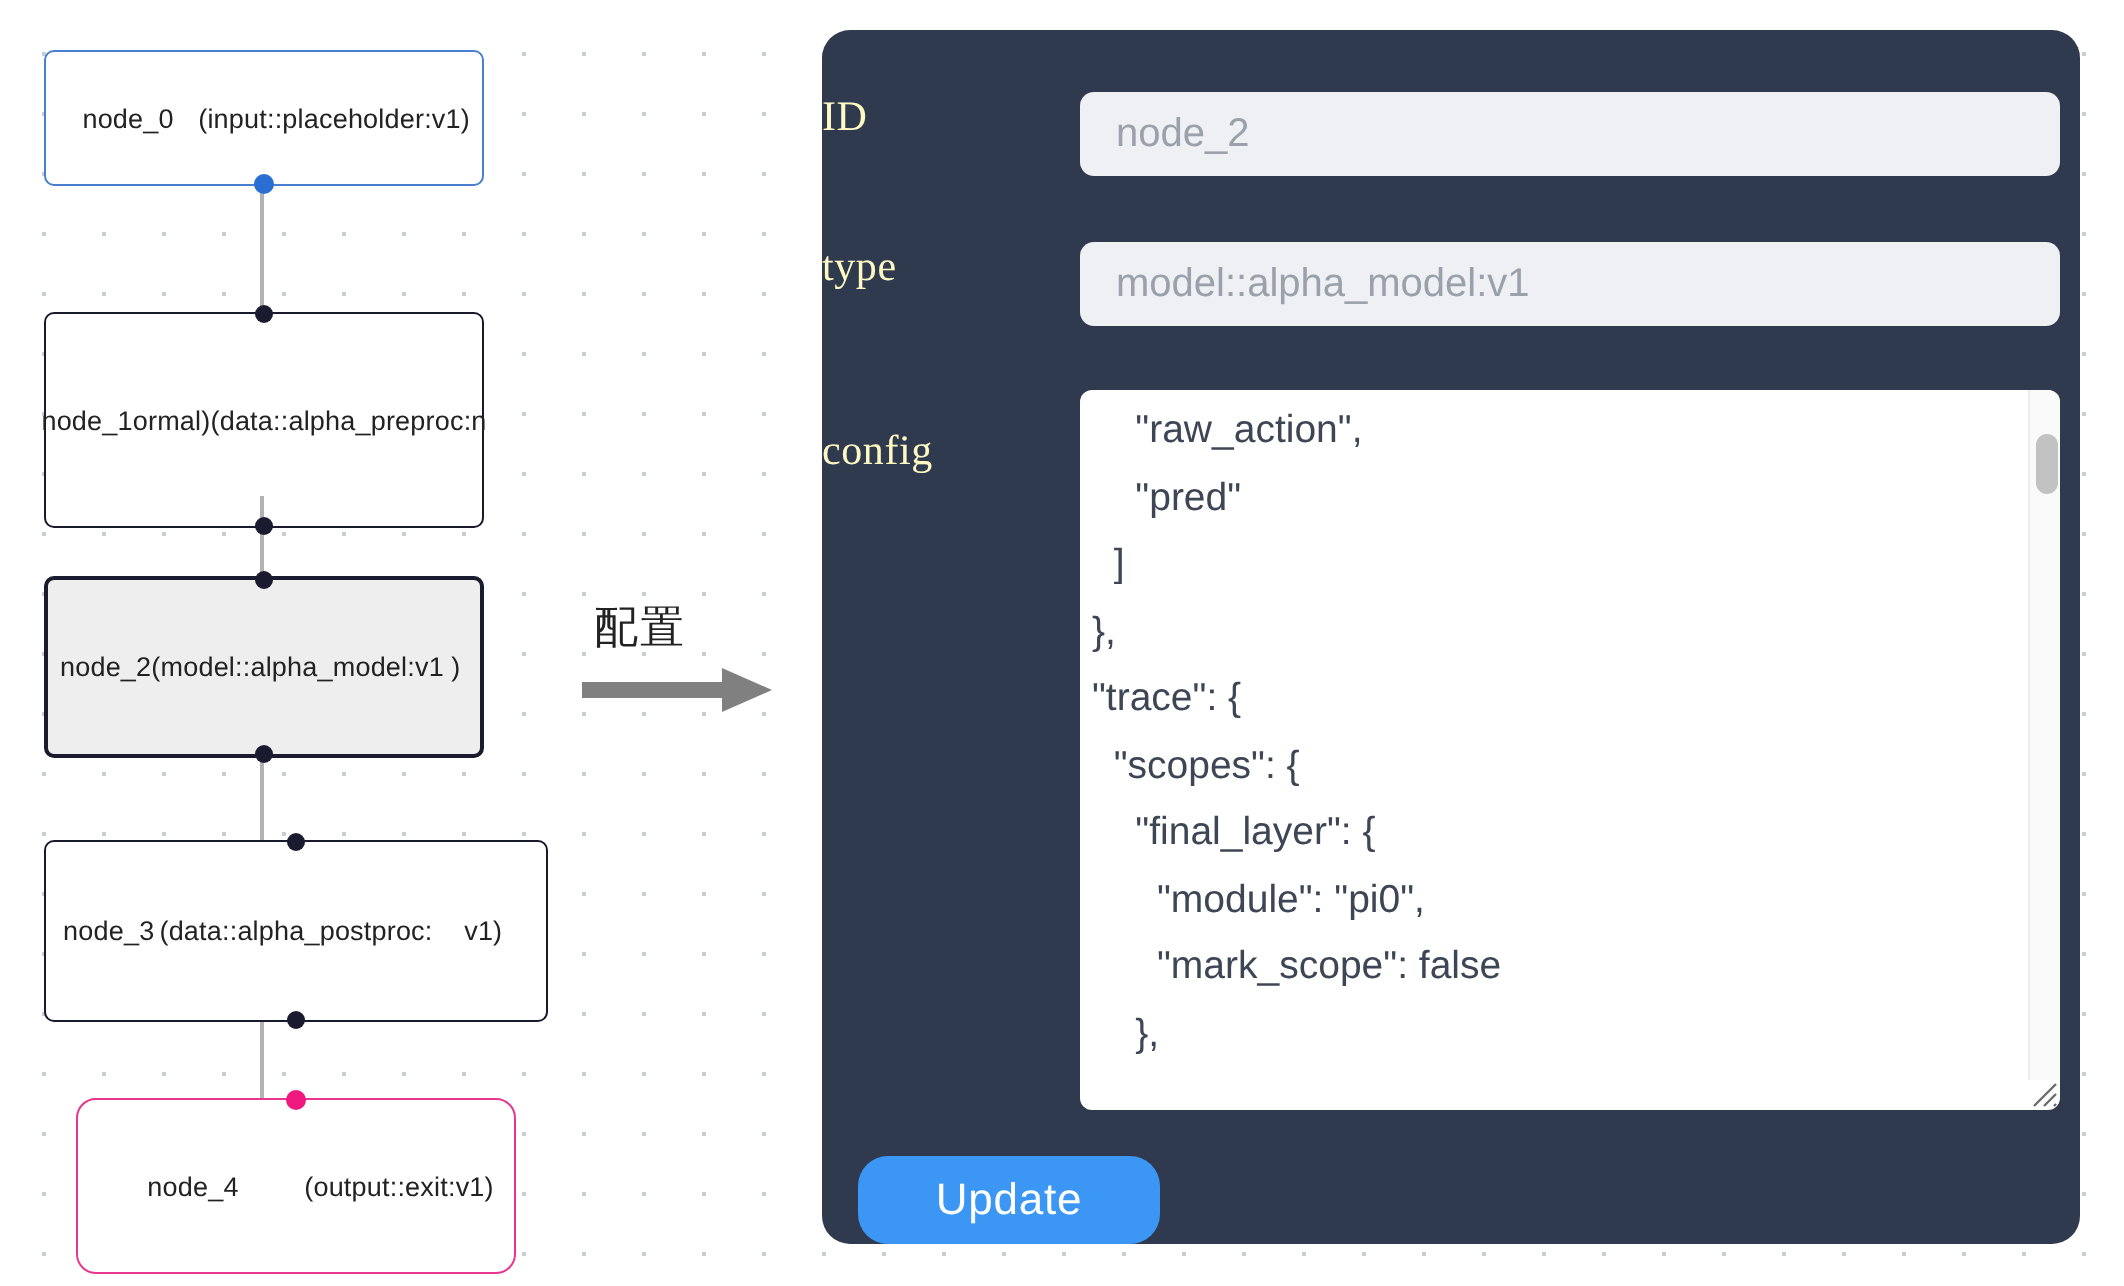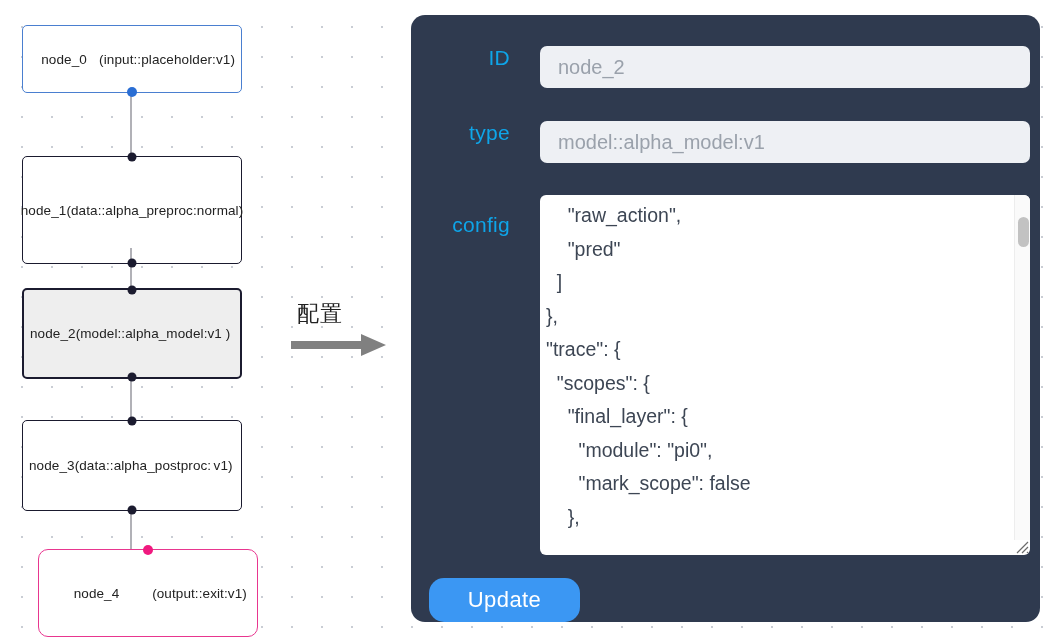--- a/index.html
+++ b/index.html
@@ -104,27 +104,27 @@
   }
   .field-row {
     position: absolute;
     left: 0;
     width: 100%;
     display: flex;
     align-items: flex-start;
   }
   .field-label {
     width: 99px;
-    text-align: right;
-    color: #0ea5e9;
+    color: #fef9c3;
     font-size: 21px;
     line-height: 24px;
     letter-spacing: .3px;
     padding-right: 0;
     flex: none;
+    font-family: Liberation Serif, serif;
   }
   .field-input {
     margin-left: 30px;
     width: 490px;
     height: 42px;
     box-sizing: border-box;
     background: #eef0f4;
     border: none;
     border-radius: 7px;
     color: #9aa1ab;
@@ -216,35 +216,35 @@
     <div class="edge" style="top:511px; height:38px;"></div>
 
     <div class="node input-node" style="left:22px; top:25px; width:220px; height:68px;">
       <span class="ln">node_0</span>
       <span class="ln">(input::placeholder:v1)</span>
       <span class="handle bottom blue"></span>
     </div>
 
     <div class="node" style="left:22px; top:156px; width:220px; height:108px;">
       <span class="ln">node_1</span>
+      <span class="ln">ormal)</span>
       <span class="ln">(data::alpha_preproc:n</span>
-      <span class="ln">ormal)</span>
       <span class="handle top"></span>
       <span class="handle bottom"></span>
     </div>
 
     <div class="node selected" style="left:22px; top:288px; width:220px; height:91px;">
       <span class="ln">node_2</span>
       <span class="ln">(model::alpha_model:v1</span>
       <span class="ln">)</span>
       <span class="handle top"></span>
       <span class="handle bottom"></span>
     </div>
 
-    <div class="node" style="left:22px; top:420px; width:220px; height:91px;">
+    <div class="node" style="left:22px; top:420px; width:252px; height:91px;">
       <span class="ln">node_3</span>
       <span class="ln">(data::alpha_postproc:</span>
       <span class="ln">v1)</span>
       <span class="handle top"></span>
       <span class="handle bottom"></span>
     </div>
 
     <div class="node output-node" style="left:38px; top:549px; width:220px; height:88px;border-radius:10px;">
       <span class="ln">node_4</span>
       <span class="ln">(output::exit:v1)</span>

